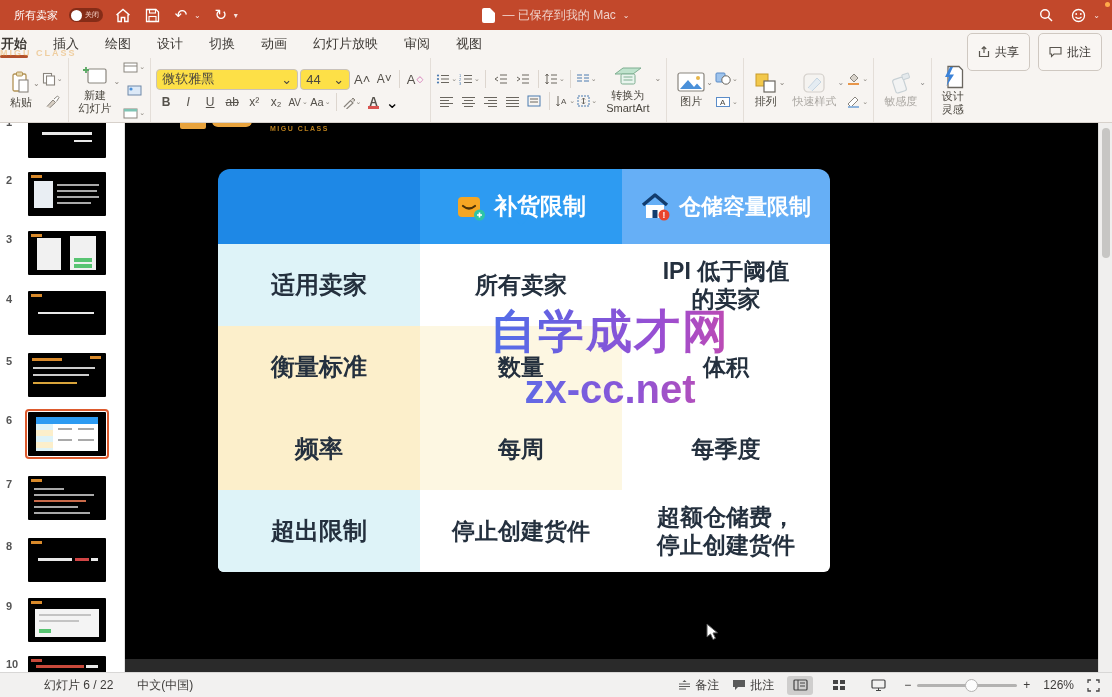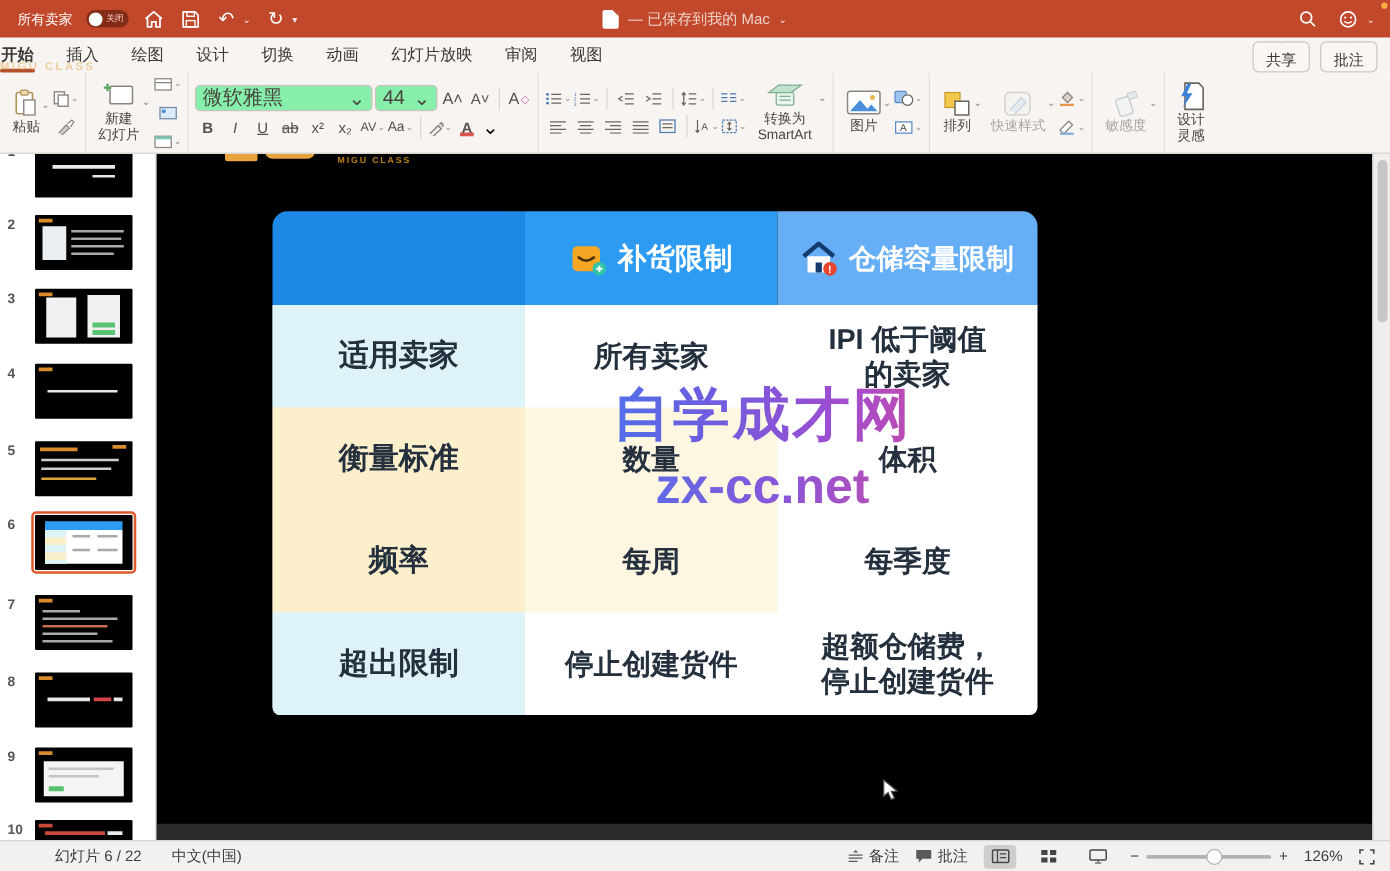--- a/index.html
+++ b/index.html
@@ -22,33 +22,33 @@
   .docstatus { font-size:12px; color:rgba(255,255,255,.75); }
   .tb-right { position:absolute; right:12px; top:0; height:30px; display:flex; align-items:center; gap:14px; }
   .notifdot { position:absolute; right:2px; top:2px; width:5px; height:5px; border-radius:50%; background:#ffab4a; }
 
   
   .tabbar { position:absolute; left:0; top:30px; width:1112px; height:28px; background:#f7f4f1; display:flex; align-items:center; gap:24px; padding-left:0; z-index:25; }
   .tab { font-size:13px; color:#3c3834; padding:5px 1px; position:relative; }
   .tab.active { font-weight:bold; }
   .tab.active::after { content:""; position:absolute; left:0; right:0; bottom:0px; height:3px; background:#b2502c; border-radius:2px; }
   .tab-actions { position:absolute; right:10px; top:3px; display:flex; gap:8px; }
-  .pill-btn { display:flex; align-items:center; gap:5px; border:1px solid #cfc8c1; border-radius:5px; height:25px; padding:0 10px; font-size:12px; color:#3c3834; background:#f9f6f3;flex-direction:column; }
+  .pill-btn { display:flex; align-items:center; gap:5px; border:1px solid #cfc8c1; border-radius:5px; height:38px; padding:0 10px; font-size:12px; color:#3c3834; background:#f9f6f3; }
 
   
   .ribbon { position:absolute; left:0; top:58px; width:1112px; height:65px; background:#f7f4f1; border-bottom:1px solid #d7d1cb; display:flex; align-items:stretch; z-index:20; }
   .grp { display:flex; align-items:center; padding:2px 5px; border-right:1px solid #e4ded8; }
   .bigbtn { display:flex; flex-direction:column; align-items:center; justify-content:center; font-size:11px; color:#4a463f; gap:1px; padding:1px 5px; text-align:center; line-height:1.15; }
   .bigbtn .lbl { white-space:pre-line; }
   .minicol { display:flex; flex-direction:column; justify-content:center; gap:4px; }
   .sbtn { height:19px; min-width:20px; display:flex; align-items:center; justify-content:center; font-size:12px; color:#55514b; gap:1px; }
   .sbtn .chev2 { font-size:7px; color:#8a857e; }
   .tworow { display:flex; flex-direction:column; justify-content:center; gap:3px; }
   .rrow { display:flex; align-items:center; gap:2px; }
-  .combo { height:21px; border:1px solid #c9c2bb; border-radius:4px; background:#86efac; display:flex; align-items:center; font-size:16px; color:#4a463f; padding:0 5px; justify-content:space-between; }
+  .combo { height:21px; border:1px solid #c9c2bb; border-radius:4px; background:#fde047; display:flex; align-items:center; font-size:13px; color:#4a463f; padding:0 5px; justify-content:space-between; }
   .vsep { width:1px; height:18px; background:#ddd6cf; margin:0 3px; }
   .grayed { opacity:.45; }
   .b { font-weight:bold; } .i { font-style:italic; } .u { text-decoration:underline; } .s { text-decoration:line-through; }
   .redbar { display:inline-block; width:11px; height:3px; background:#d9534f; margin-top:-2px; }
   .ribbon-watermark { position:absolute; left:0px; top:48px; width:240px; height:74px; z-index:26; pointer-events:none; color:rgba(228,150,40,.32); font-weight:bold; overflow:hidden; }
   .ribbon-watermark .big { font-size:34px; letter-spacing:4px; }
   .ribbon-watermark .sub { font-size:9px; letter-spacing:2px; color:rgba(228,150,40,.4); }
 
   
   .sidebar { position:absolute; left:0; top:123px; width:125px; height:549px; background:#fff; overflow:hidden; z-index:5; border-right:1px solid #e2e2e2; }

